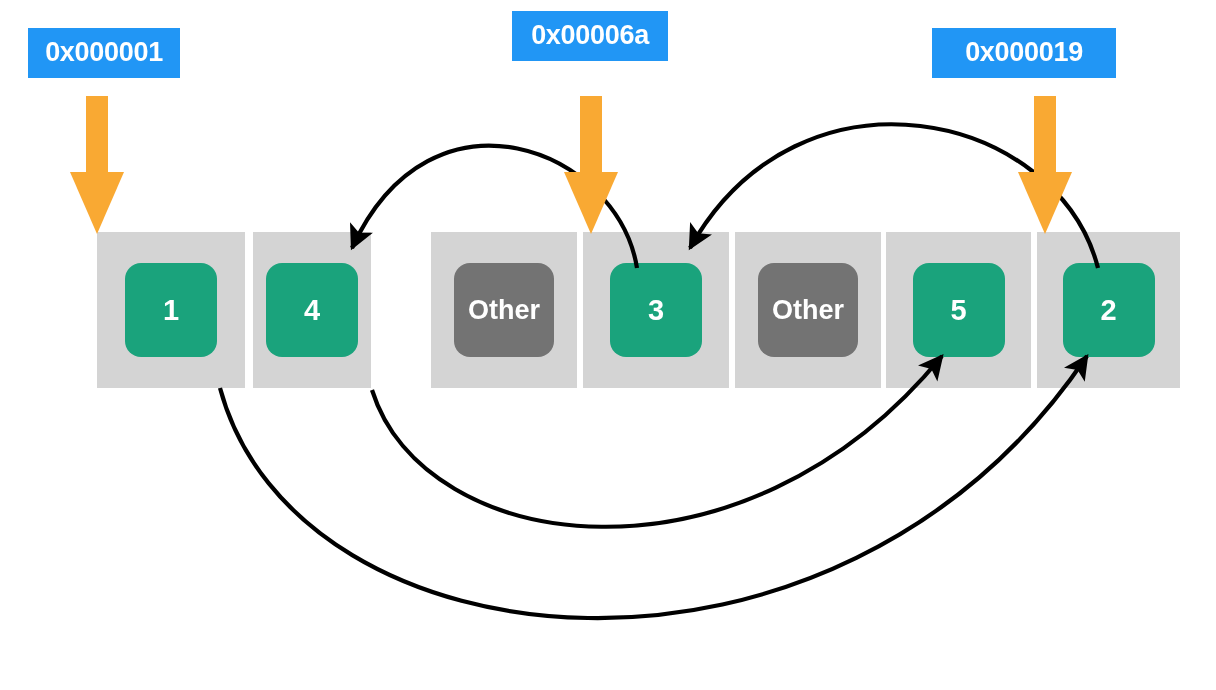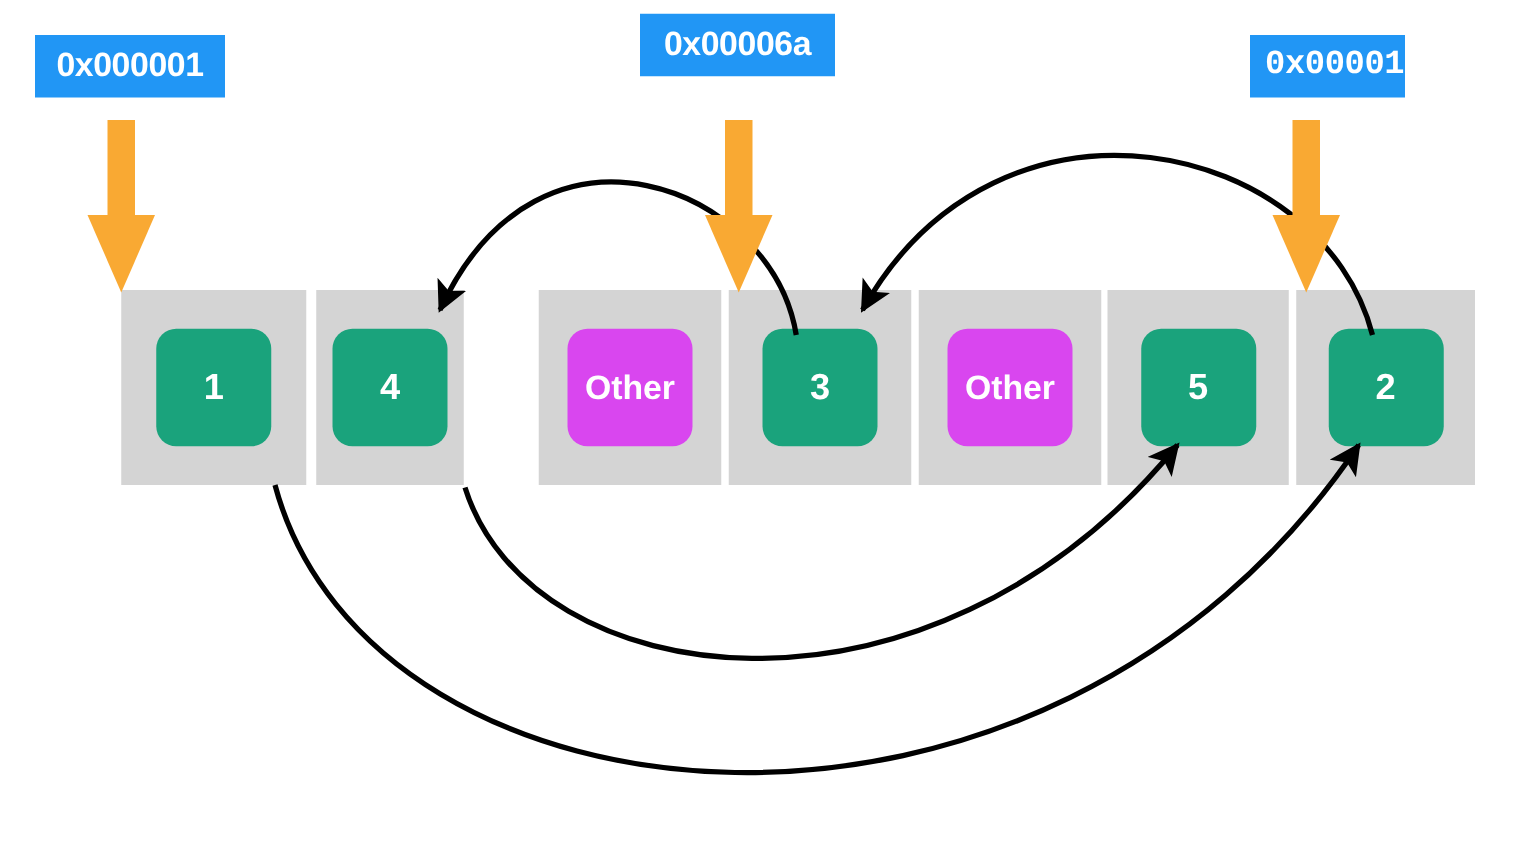--- a/index.html
+++ b/index.html
@@ -53,21 +53,21 @@
     box-sizing: border-box;
   }
   .chip.num {
     width: 92px;
     height: 94px;
     background: #1aa37c;
   }
   .chip.other {
     width: 100px;
     height: 94px;
-    background: #d946ef;
+    background: #737373;
     font-size: 27px;
   }
   
   svg.overlay {
     position: absolute;
     left: 0;
     top: 0;
     width: 1216px;
     height: 690px;
     pointer-events: none;
@@ -159,16 +159,16 @@
         <path d="M0,0 L6,3 L0,6 L1.4,3 z" fill="#000000"></path>
       </marker>
     </defs>
     <path d="M 372 390 C 424 556 742 600 942 356" fill="none" stroke="#000000" stroke-width="4.2" marker-end="url(#head-over)"></path>
     <path d="M 220 388 C 296 672 836 728 1087 356" fill="none" stroke="#000000" stroke-width="4.2" marker-end="url(#head-over)"></path>
   </svg>
 
   <div class="label-layer">
     <div class="addr-label" style="left:28px; top:28px; width:152px; height:50px;padding-left:12px;">0x000001</div>
     <div class="addr-label" style="left:512px; top:11px; width:156px; height:50px;">0x00006a</div>
-    <div class="addr-label" style="left:1000px; top:28px; width:124px; height:50px;font-family:Liberation Mono, monospace;">0x000019</div>
+    <div class="addr-label" style="left:932px; top:28px; width:184px; height:50px;">0x000019</div>
   </div>
 
 </div>
 
 </body></html>

